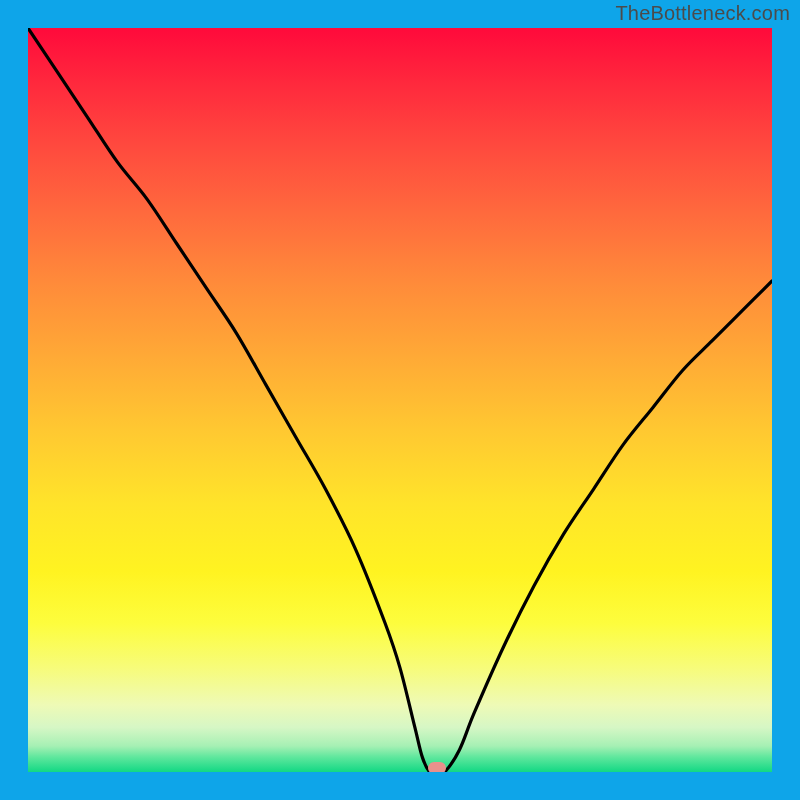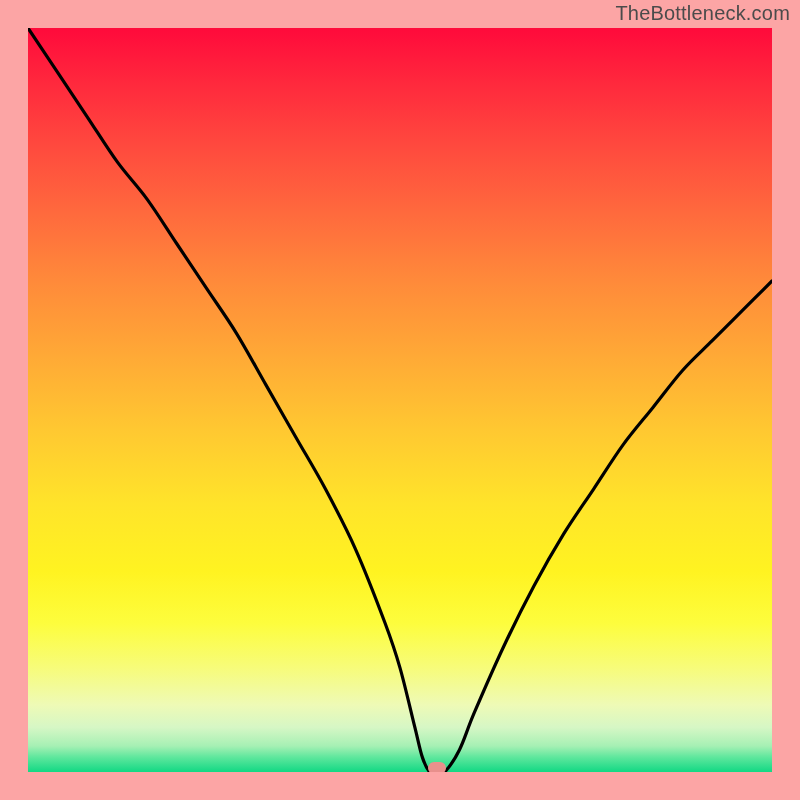--- a/index.html
+++ b/index.html
@@ -8,21 +8,21 @@
     width: 800px;
     height: 800px;
     background: #000;
     overflow: hidden;
     font-family: Arial, Helvetica, sans-serif;
   }
   .frame {
     position: relative;
     width: 800px;
     height: 800px;
-    background: #fca5a5;
+    background: #0ea5e9;
   }
   .watermark {
     position: absolute;
     top: 2px;
     right: 10px;
     color: #4b4b4b;
     font-size: 20px;
     font-weight: 400;
     letter-spacing: 0.2px;
     z-index: 50;

